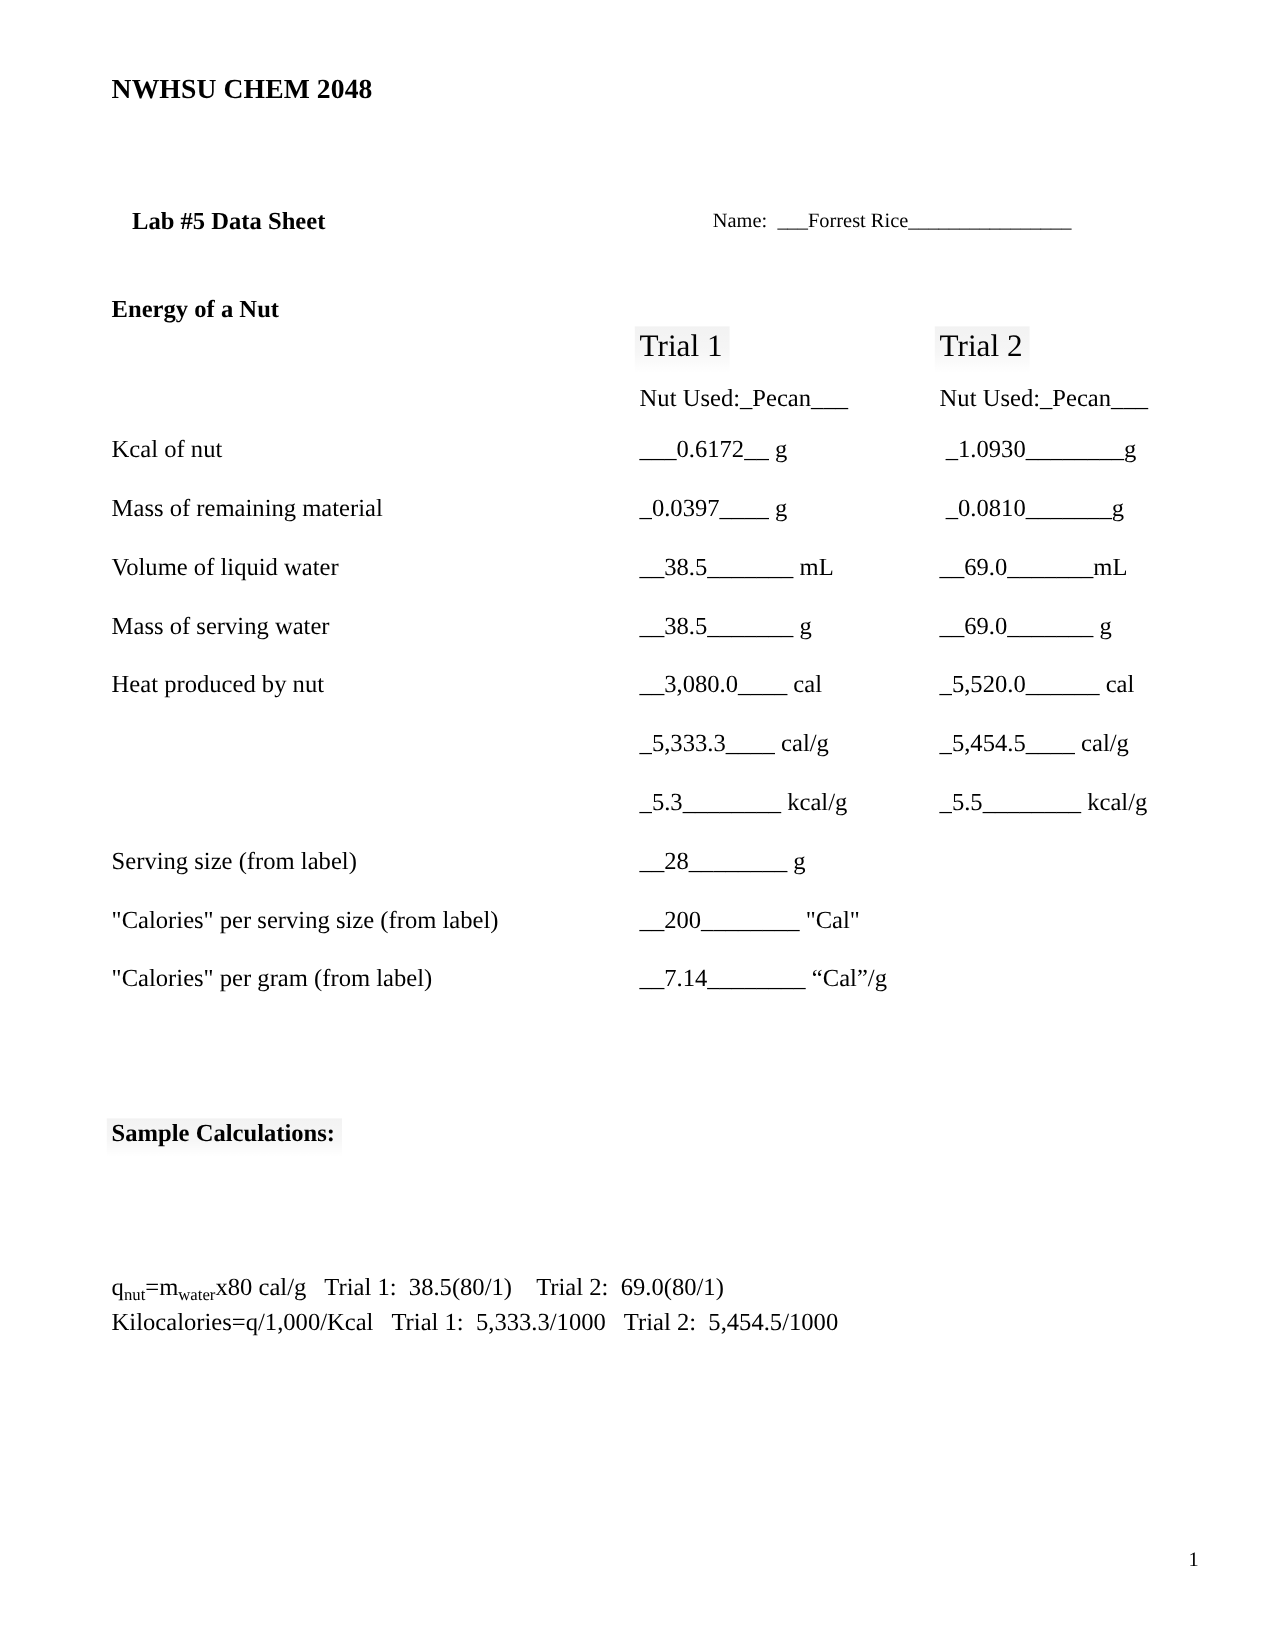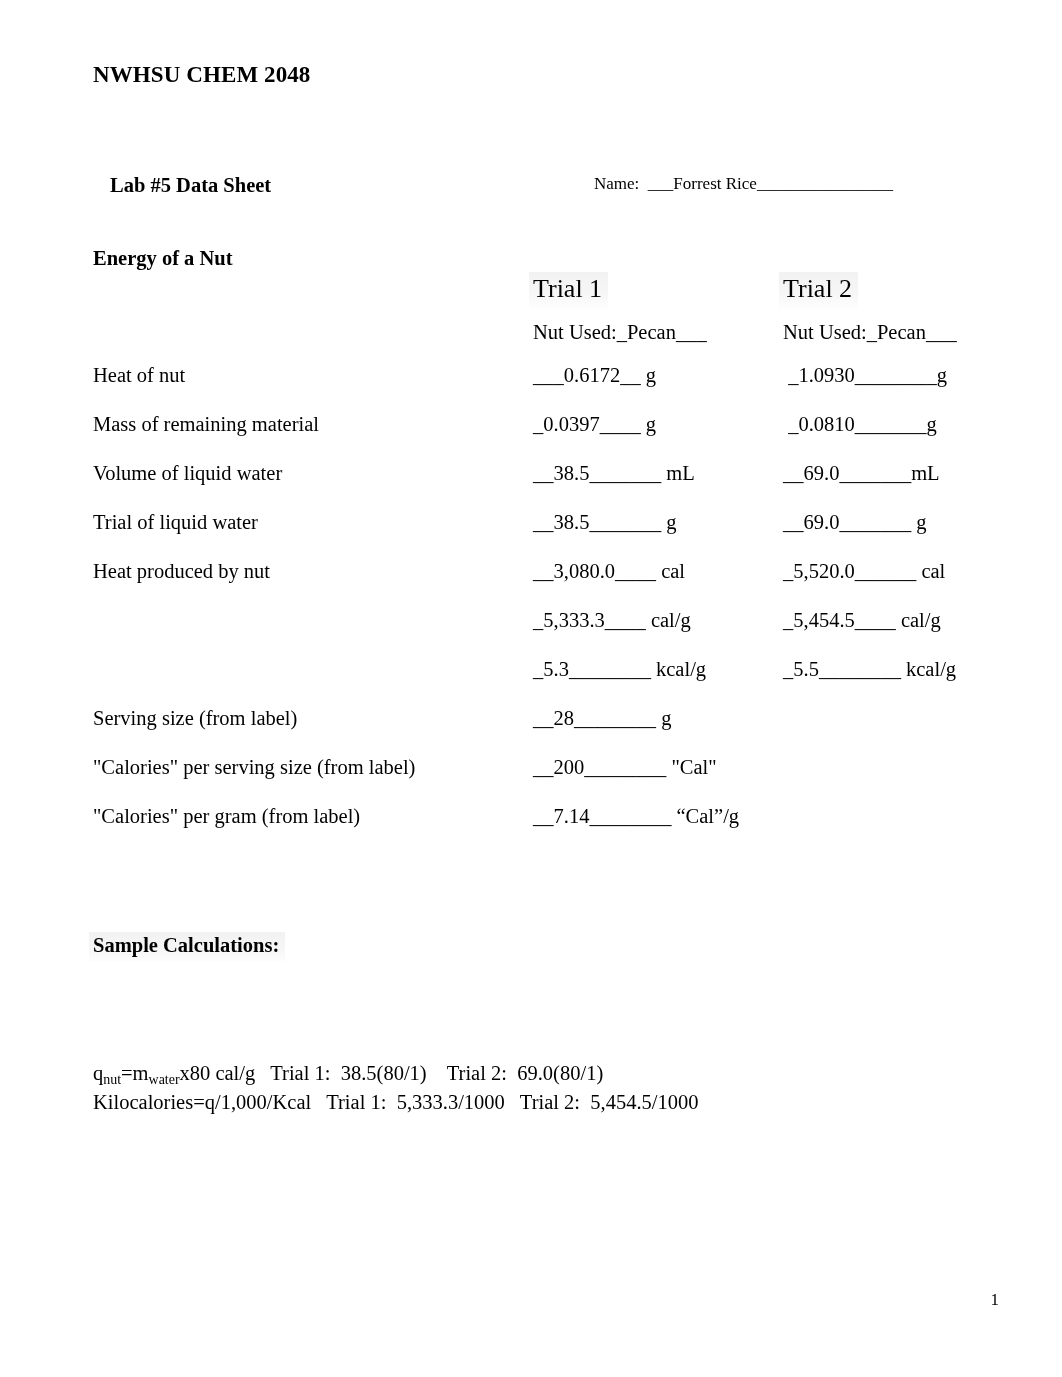--- a/index.html
+++ b/index.html
@@ -126,40 +126,40 @@
 
   <div class="col-head shaded" style="left:533px; top:272px;">Trial 1</div>
   <div class="col-head shaded" style="left:783px; top:272px;">Trial 2</div>
 
   <div class="col-sub" style="left:533px; top:321px;">Nut Used:_Pecan___</div>
   <div class="col-sub" style="left:783px; top:321px;">Nut Used:_Pecan___</div>
 
   <div class="table">
 
     <div class="row">
-      <span class="cell-label">Heat of nut</span>
+      <span class="cell-label">Kcal of nut</span>
       <span class="cell-t1">___0.6172__ g</span>
       <span class="cell-t2"> _1.0930________g</span>
     </div>
 
     <div class="row">
       <span class="cell-label">Mass of remaining material</span>
       <span class="cell-t1">_0.0397____ g</span>
       <span class="cell-t2"> _0.0810_______g</span>
     </div>
 
 
     <div class="row">
       <span class="cell-label">Volume of liquid water</span>
       <span class="cell-t1">__38.5_______ mL</span>
       <span class="cell-t2">__69.0_______mL</span>
     </div>
 
     <div class="row">
-      <span class="cell-label">Trial of liquid water</span>
+      <span class="cell-label">Mass of serving water</span>
       <span class="cell-t1">__38.5_______ g</span>
       <span class="cell-t2">__69.0_______ g</span>
     </div>
 
     <div class="row">
       <span class="cell-label">Heat produced by nut</span>
       <span class="cell-t1">__3,080.0____ cal</span>
       <span class="cell-t2">_5,520.0______ cal</span>
     </div>
 

